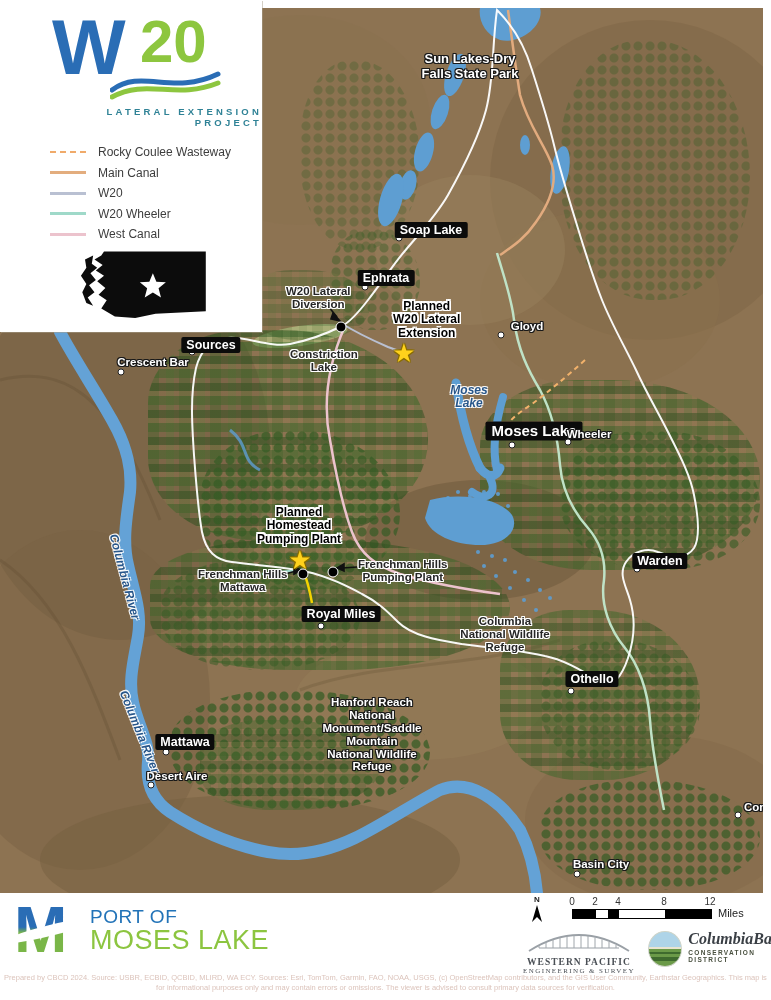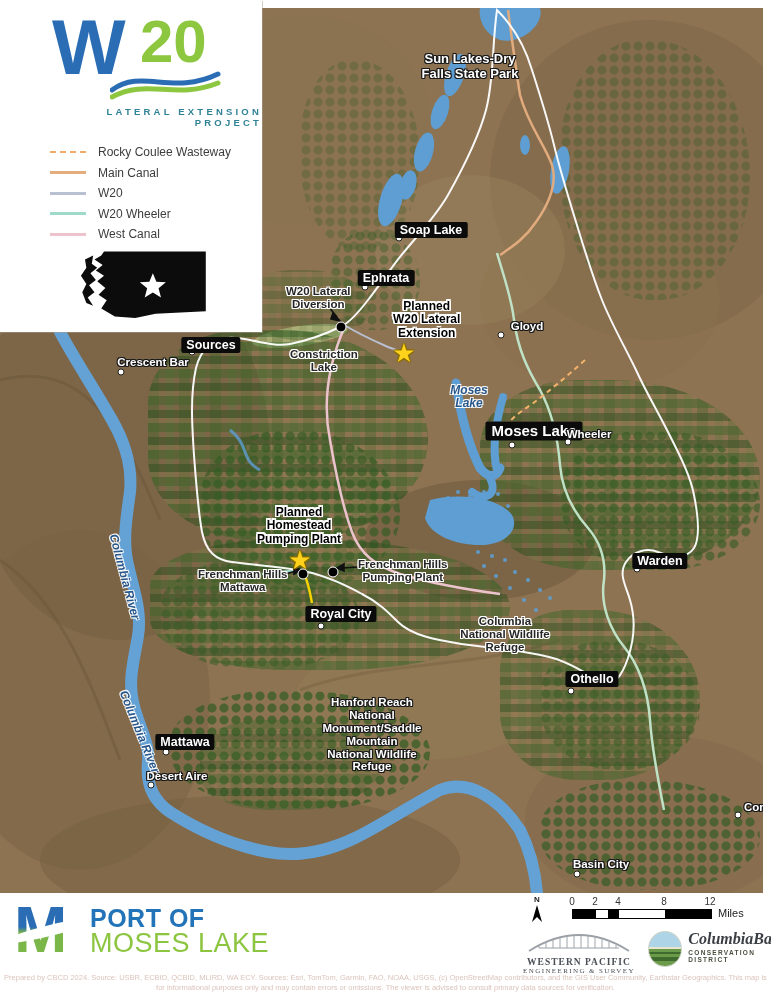--- a/index.html
+++ b/index.html
@@ -50,21 +50,21 @@
 
   
   .footer{position:absolute;left:0;top:893px;width:771px;height:107px;background:#fff;}
   .port-logo{position:absolute;left:14px;top:8px;display:flex;align-items:center;}
   .m-emblem{position:relative;width:66px;height:60px;overflow:hidden;}
   .m-emblem .m{font-weight:900;font-size:64px;line-height:58px;
       background:linear-gradient(to bottom,#2a6db5 0 46%,#7ab648 54% 100%);
       -webkit-background-clip:text;background-clip:text;color:transparent;}
   .m-emblem .swoosh{position:absolute;left:-12px;top:24px;width:96px;height:11px;background:#fff;border-radius:50%;transform:rotate(-14deg);}
   .port-text{margin-left:10px;line-height:.98;}
-  .port-line1{color:#2273b8;font-size:25px;letter-spacing:.5px;font-weight:bold;}
+  .port-line1{color:#2273b8;font-size:19px;letter-spacing:.5px;}
   .port-line2{color:#8cc540;font-size:27px;letter-spacing:.5px;}
 
   .scale-group{position:absolute;left:520px;top:2px;width:240px;height:32px;}
   .north{position:absolute;left:10px;top:0;text-align:center;}
   .north .n{font-size:8px;font-weight:bold;color:#222;}
   .sb-ticks{position:absolute;left:52px;top:1px;width:150px;height:10px;}
   .sb-tick{position:absolute;font-size:10px;color:#333;transform:translateX(-50%);}
   .sb-bar{position:absolute;left:52px;top:14px;width:138px;height:8px;border:1px solid #000;}
   .sb-seg{position:absolute;top:0;height:100%;}
   .sb-unit{position:absolute;left:198px;top:12px;font-size:11px;color:#222;}
@@ -244,21 +244,21 @@
         <div class="lbl ann" style="left: 198px; top: 577px; transform: translate(0px, -50%);">
           <div>Frenchman Hills</div>
           <div>Mattawa</div>
         </div>
         <div class="lbl ann" style="left: 358px; top: 567px; transform: translate(0px, -50%);">
           <div>Frenchman Hills</div>
           <div>Pumping Plant</div>
         </div>
         <div class="town-dot" style="left: 321px; top: 622px;"></div>
         <div class="lbl city" style="left: 341px; top: 610px; transform: translate(-50%, -50%);">
-          <div>Royal City</div>
+          <div>Royal Miles</div>
         </div>
         <div class="lbl ann" style="left: 505px; top: 630px; transform: translate(-50%, -50%);">
           <div>Columbia</div>
           <div>National Wildlife</div>
           <div>Refuge</div>
         </div>
         <div class="town-dot" style="left: 637px; top: 565px;"></div>
         <div class="lbl city" style="left: 660px; top: 557px; transform: translate(-50%, -50%);">
           <div>Warden</div>
         </div>

